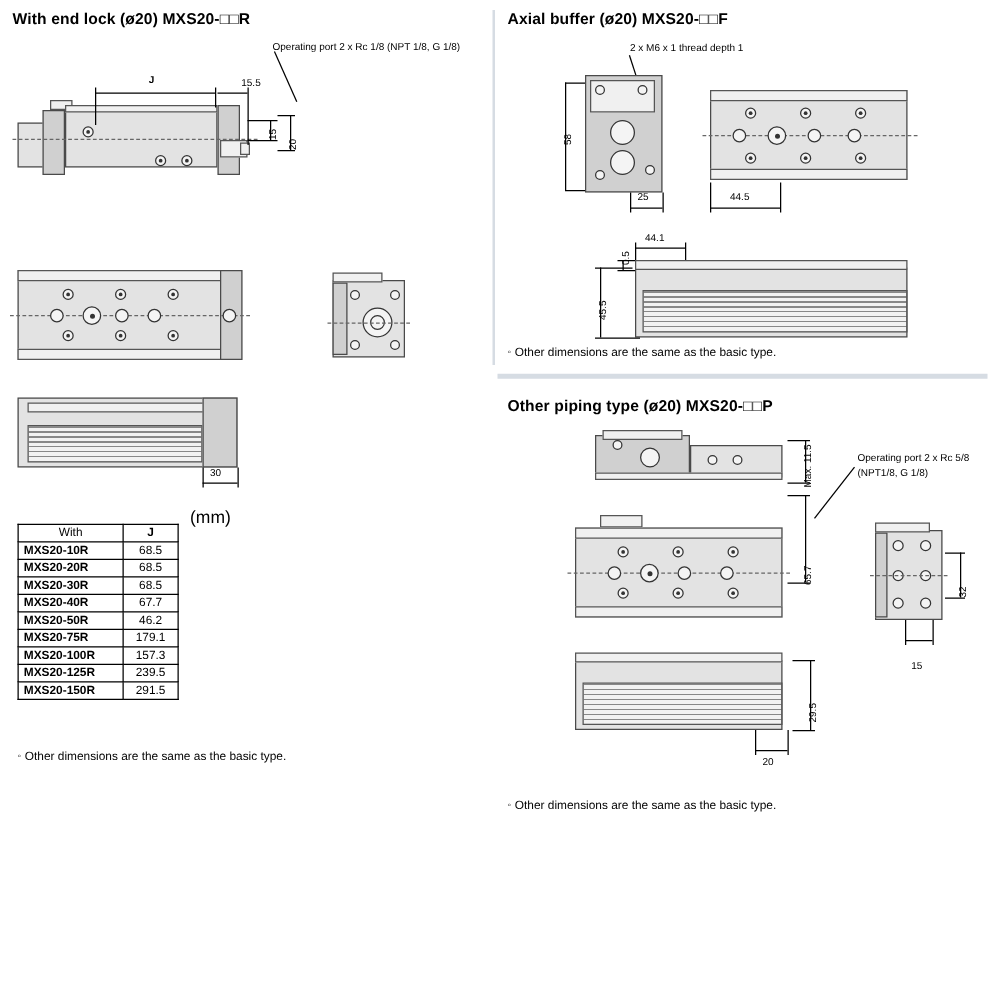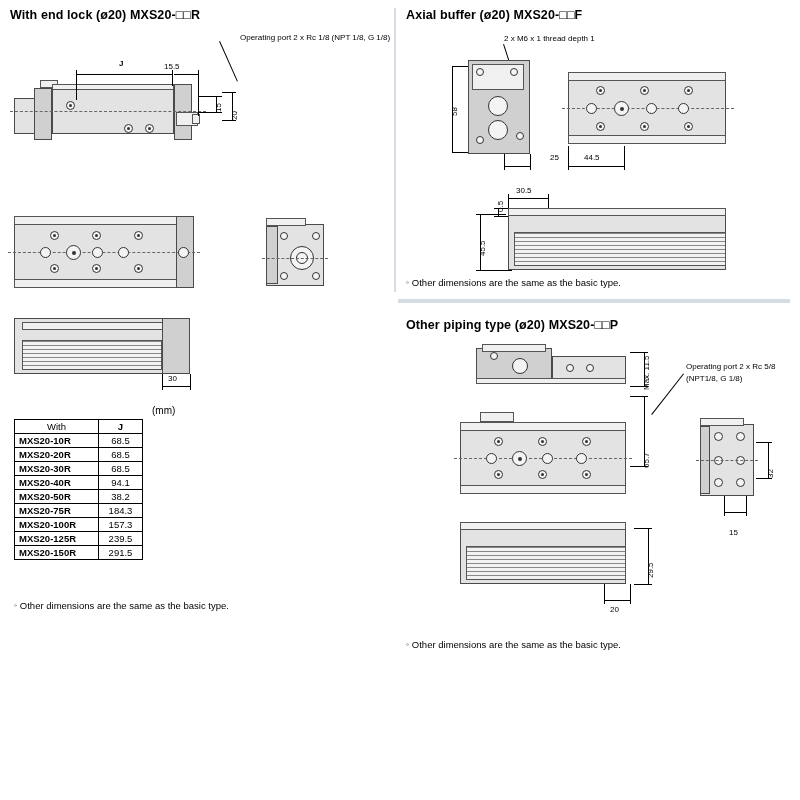--- a/index.html
+++ b/index.html
@@ -108,21 +108,21 @@
   table.dims th.model-h {
     width: 84px;
     font-weight: normal;
   }
   table.dims td.val, table.dims th.val-h {
     width: 44px;
   }
   table.dims th.val-h { font-weight: bold; }
   .mm-label {
     position: absolute;
-    font-size: 10px;
+    font-size: 14px;
     padding-left: 34px;
   }
   .divider {
     position: absolute;
     background: #d6dce3;
   }
   .vdivider {
     position: absolute;
     background: #d6dce3;
   }
@@ -137,21 +137,21 @@
     background: repeating-linear-gradient(180deg, #888 0px, #888 1px, #f2f2f2 1px, #f2f2f2 4px);
     border: 1px solid #555;
     box-sizing: border-box;
   }
 </style>
 </head>
 <body>
 
 <div class="abs title" style="left:10px; top:8px;">With end lock (ø20) MXS20-□□R</div>
 
-<div class="abs callout" style="left:240px; top:33px;">Operating port 2 x Rc 1/8 (NPT 1/8, G 1/8)</div>
+<div class="abs callout" style="left:218px; top:33px;">Operating port 2 x Rc 1/8 (NPT 1/8, G 1/8)</div>
 <div class="leader" style="left:220px; top:41px; width:44px; transform: rotate(66deg);"></div>
 
 <div>
 
   <div class="body-gray" style="left:14px; top:98px; width:26px; height:36px;"></div>
   <div class="body-gray2" style="left:34px; top:88px; width:18px; height:52px;"></div>
   <div class="body-light" style="left:40px; top:80px; width:18px; height:8px;"></div>
 
   <div class="body-gray" style="left:52px; top:88px; width:122px; height:46px;"></div>
   <div class="body-light" style="left:52px; top:84px; width:122px; height:6px;"></div>
@@ -169,21 +169,21 @@
   <div class="circ" style="left:145px; top:124px; width:9px; height:9px;"></div>
   <div class="dot" style="left:148px; top:127px; width:3px; height:3px;"></div>
 
   <div class="ln hl" style="left:76px; top:74px; width:96px;"></div>
   <div class="ln vl" style="left:76px; top:70px; height:30px;"></div>
   <div class="ln vl" style="left:172px; top:70px; height:16px;"></div>
   <div class="abs dimtext" style="left:119px; top:59px; font-weight:bold;">J</div>
 
   <div class="ln hl" style="left:174px; top:74px; width:24px;"></div>
   <div class="ln vl" style="left:198px; top:70px; height:46px;"></div>
-  <div class="abs dimtext" style="left:164px; top:62px;">15.5</div>
+  <div class="abs dimtext" style="left:193px; top:62px;">15.5</div>
 
   <div class="ln vl" style="left:216px; top:96px; height:16px;"></div>
   <div class="ln hl" style="left:198px; top:96px; width:24px;"></div>
   <div class="ln hl" style="left:198px; top:112px; width:24px;"></div>
   <div class="abs vtext" style="left:214px; top:112px;">15</div>
 
   <div class="ln vl" style="left:232px; top:92px; height:28px;"></div>
   <div class="ln hl" style="left:222px; top:92px; width:14px;"></div>
   <div class="ln hl" style="left:222px; top:120px; width:14px;"></div>
   <div class="abs vtext" style="left:230px; top:120px;">20</div>
@@ -260,29 +260,29 @@
     <tr>
       <td class="model">MXS20-20R</td>
       <td class="val">68.5</td>
     </tr>
     <tr>
       <td class="model">MXS20-30R</td>
       <td class="val">68.5</td>
     </tr>
     <tr>
       <td class="model">MXS20-40R</td>
-      <td class="val">94.1</td>
+      <td class="val">67.7</td>
     </tr>
     <tr>
       <td class="model">MXS20-50R</td>
-      <td class="val">38.2</td>
+      <td class="val">46.2</td>
     </tr>
     <tr>
       <td class="model">MXS20-75R</td>
-      <td class="val">184.3</td>
+      <td class="val">179.1</td>
     </tr>
     <tr>
       <td class="model">MXS20-100R</td>
       <td class="val">157.3</td>
     </tr>
     <tr>
       <td class="model">MXS20-125R</td>
       <td class="val">239.5</td>
     </tr>
     <tr>
@@ -339,21 +339,21 @@
   <div class="circ" style="left:678px; top:103px; width:11px; height:11px;"></div>
 
   <div class="ln vl" style="left:452px; top:66px; height:86px;"></div>
   <div class="ln hl" style="left:452px; top:66px; width:16px;"></div>
   <div class="ln hl" style="left:452px; top:152px; width:16px;"></div>
   <div class="abs vtext" style="left:450px; top:116px;">58</div>
 
   <div class="ln hl" style="left:504px; top:166px; width:26px;"></div>
   <div class="ln vl" style="left:504px; top:154px; height:16px;"></div>
   <div class="ln vl" style="left:530px; top:154px; height:16px;"></div>
-  <div class="abs dimtext" style="left:510px; top:153px;margin-left:40px;">25</div>
+  <div class="abs dimtext" style="left:510px; top:153px;">25</div>
 
   <div class="ln hl" style="left:568px; top:166px; width:56px;"></div>
   <div class="ln vl" style="left:568px; top:146px; height:24px;"></div>
   <div class="ln vl" style="left:624px; top:146px; height:24px;"></div>
   <div class="abs dimtext" style="left:584px; top:153px;">44.5</div>
 </div>
 
 <div>
   <div class="body-gray" style="left:508px; top:214px; width:218px; height:56px;"></div>
   <div class="body-light" style="left:508px; top:208px; width:218px; height:8px;"></div>
@@ -365,21 +365,21 @@
   <div class="abs vtext" style="left:496px; top:212px;">0.5</div>
 
   <div class="ln vl" style="left:480px; top:214px; height:56px;"></div>
   <div class="ln hl" style="left:476px; top:214px; width:30px;"></div>
   <div class="ln hl" style="left:476px; top:270px; width:36px;"></div>
   <div class="abs vtext" style="left:478px; top:256px;">45.5</div>
 
   <div class="ln hl" style="left:508px; top:198px; width:40px;"></div>
   <div class="ln vl" style="left:508px; top:194px; height:14px;"></div>
   <div class="ln vl" style="left:548px; top:194px; height:14px;"></div>
-  <div class="abs dimtext" style="left:516px; top:186px;">30.5</div>
+  <div class="abs dimtext" style="left:516px; top:186px;">44.1</div>
 </div>
 
 <div class="abs note" style="left:406px; top:277px;">
   <span class="bullet">◦</span><span>Other dimensions are the same as the basic type.</span>
 </div>
 
 <div class="divider" style="left:398px; top:299px; width:392px; height:4px;"></div>
 
 <div class="abs title" style="left:406px; top:318px;">Other piping type (ø20) MXS20-□□P</div>
 

